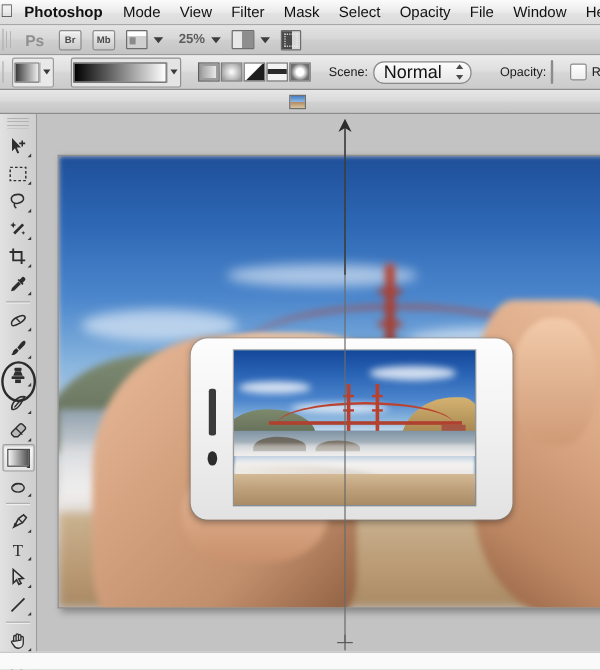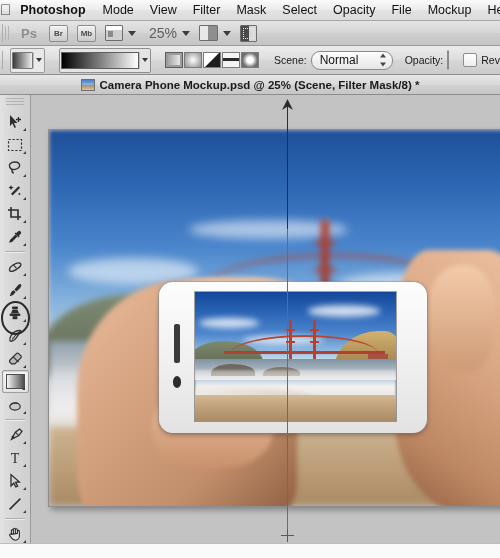--- a/index.html
+++ b/index.html
@@ -56,21 +56,21 @@
     background:linear-gradient(to bottom,#fff 0,#fff 4px,#cfcfcf 4px,#cfcfcf 100%);
     position:relative;
   }
   .arrange-ico:after{
     content:"";position:absolute;left:2px;top:5px;width:5px;height:6px;background:#8a8a8a;
   }
   .caret{
     width:0;height:0;border-left:4px solid transparent;border-right:4px solid transparent;
     border-top:5px solid #3c3c3c;margin:0 9px 0 5px;
   }
-  .zoomtxt{font-size:14px;color:#5e5e5e;font-weight:normal;margin-left:4px;}
+  .zoomtxt{font-size:11px;color:#5e5e5e;font-weight:bold;margin-left:4px;}
   .screen-ico{
     width:17px;height:14px;border:1px solid #6d6d6d;border-radius:1px;
     background:linear-gradient(to right,#e8e8e8 0,#e8e8e8 45%,#8e8e8e 45%,#8e8e8e 100%);
   }
   .mask-ico{
     width:15px;height:15px;border:1px solid #6d6d6d;border-radius:1px;
     background:linear-gradient(to right,#4a4a4a 0,#4a4a4a 55%,#d8d8d8 55%);
     position:relative;
   }
   .mask-ico:after{content:"";position:absolute;inset:2px;border:1px dotted #efefef;}
@@ -127,21 +127,21 @@
   .gt-radial{background:radial-gradient(circle at 50% 50%,#ffffff 0%,#8e8e8e 100%);}
   .gt-angle{background:linear-gradient(135deg,#ffffff 0%,#ffffff 48%,#1e1e1e 52%,#1e1e1e 100%);}
   .gt-reflect{background:linear-gradient(to bottom,#f4f4f4 0,#f4f4f4 35%,#2a2a2a 35%,#2a2a2a 60%,#f4f4f4 60%);}
   .gt-diamond{background:radial-gradient(circle at 50% 50%,#ffffff 0%,#ffffff 28%,#6f6f6f 70%);}
   .lbl{font-size:10.5px;color:#1a1a1a;margin-right:4px;white-space:nowrap;}
   .select-box{
     position:relative;height:19px;min-width:82px;border:1px solid #8b8b8b;border-radius:9px;
     background:linear-gradient(to bottom,#fdfdfd,#e6e6e6);
     display:flex;align-items:center;padding:0 20px 0 8px;box-sizing:border-box;
   }
-  .select-box span{font-size:12px;color:#111;}
+  .select-box span{font-size:15px;color:#111;}
   .select-box .updown{
     position:absolute;right:5px;top:50%;transform:translateY(-50%);
     width:7px;height:13px;display:flex;flex-direction:column;justify-content:space-between;
   }
   .select-box .updown i{
     width:0;height:0;border-left:3.5px solid transparent;border-right:3.5px solid transparent;
   }
   .select-box .updown i:first-child{border-bottom:4px solid #4a4a4a;}
   .select-box .updown i:last-child{border-top:4px solid #4a4a4a;}
   .opacity-field{
@@ -398,21 +398,21 @@
   <div class="menubar">
     <div class="apple-logo"></div>
     <div class="menu-item app-name">Photoshop</div>
     <div class="menu-item">Mode</div>
     <div class="menu-item">View</div>
     <div class="menu-item">Filter</div>
     <div class="menu-item">Mask</div>
     <div class="menu-item">Select</div>
     <div class="menu-item">Opacity</div>
     <div class="menu-item">File</div>
-    <div class="menu-item">Mockup</div>
+    <div class="menu-item">Window</div>
     <div class="menu-item">He</div>
   </div>
 
   <div class="appbar">
     <div class="grip"></div>
     <div class="ps-logo">Ps</div>
     <div class="sqbtn">Br</div>
     <div class="sqbtn">Mb</div>
     <div class="arrange-ico"></div>
     <div class="caret"></div>
@@ -448,36 +448,35 @@
     </div>
     <div class="sep"></div>
     <div class="lbl">Scene:</div>
     <div class="select-box">
       <span>Normal</span>
       <span class="updown">
           <i></i>
           <i></i>
         </span>
     </div>
-    <div class="lbl" style="margin-left:12px">Opacity:</div>
+    <div class="lbl" style="margin-left:24px">Opacity:</div>
     <div class="opacity-field">
       <div class="val">100%</div>
 
     </div>
     <div class="sep"></div>
     <div class="chk">
       <div class="chkbox"></div>
       <div class="lbl" style="margin:0">Reverse</div>
     </div>
 
   </div>
 
   <div class="doctitle">
     <div class="thumb"></div>
-    <div class="t">Camera Phone Mockup.psd @ 25% (Scene, Filter Mask/8) *</div>
   </div>
 
   <div class="toolbox">
     <div class="tbgrip"></div>
 
     <div class="tool">
       <svg width="16" height="16" viewBox="0 0 16 16">
           <path d="M3 1 L3 12 L5.5 9.5 L7.5 14 L9 13.2 L7 9 L10.5 9 Z" fill="#2d2d2d"></path>
           <path d="M11.5 3 v5 M9 5.5 h5" stroke="#2d2d2d" stroke-width="1.3"></path>
         </svg>

